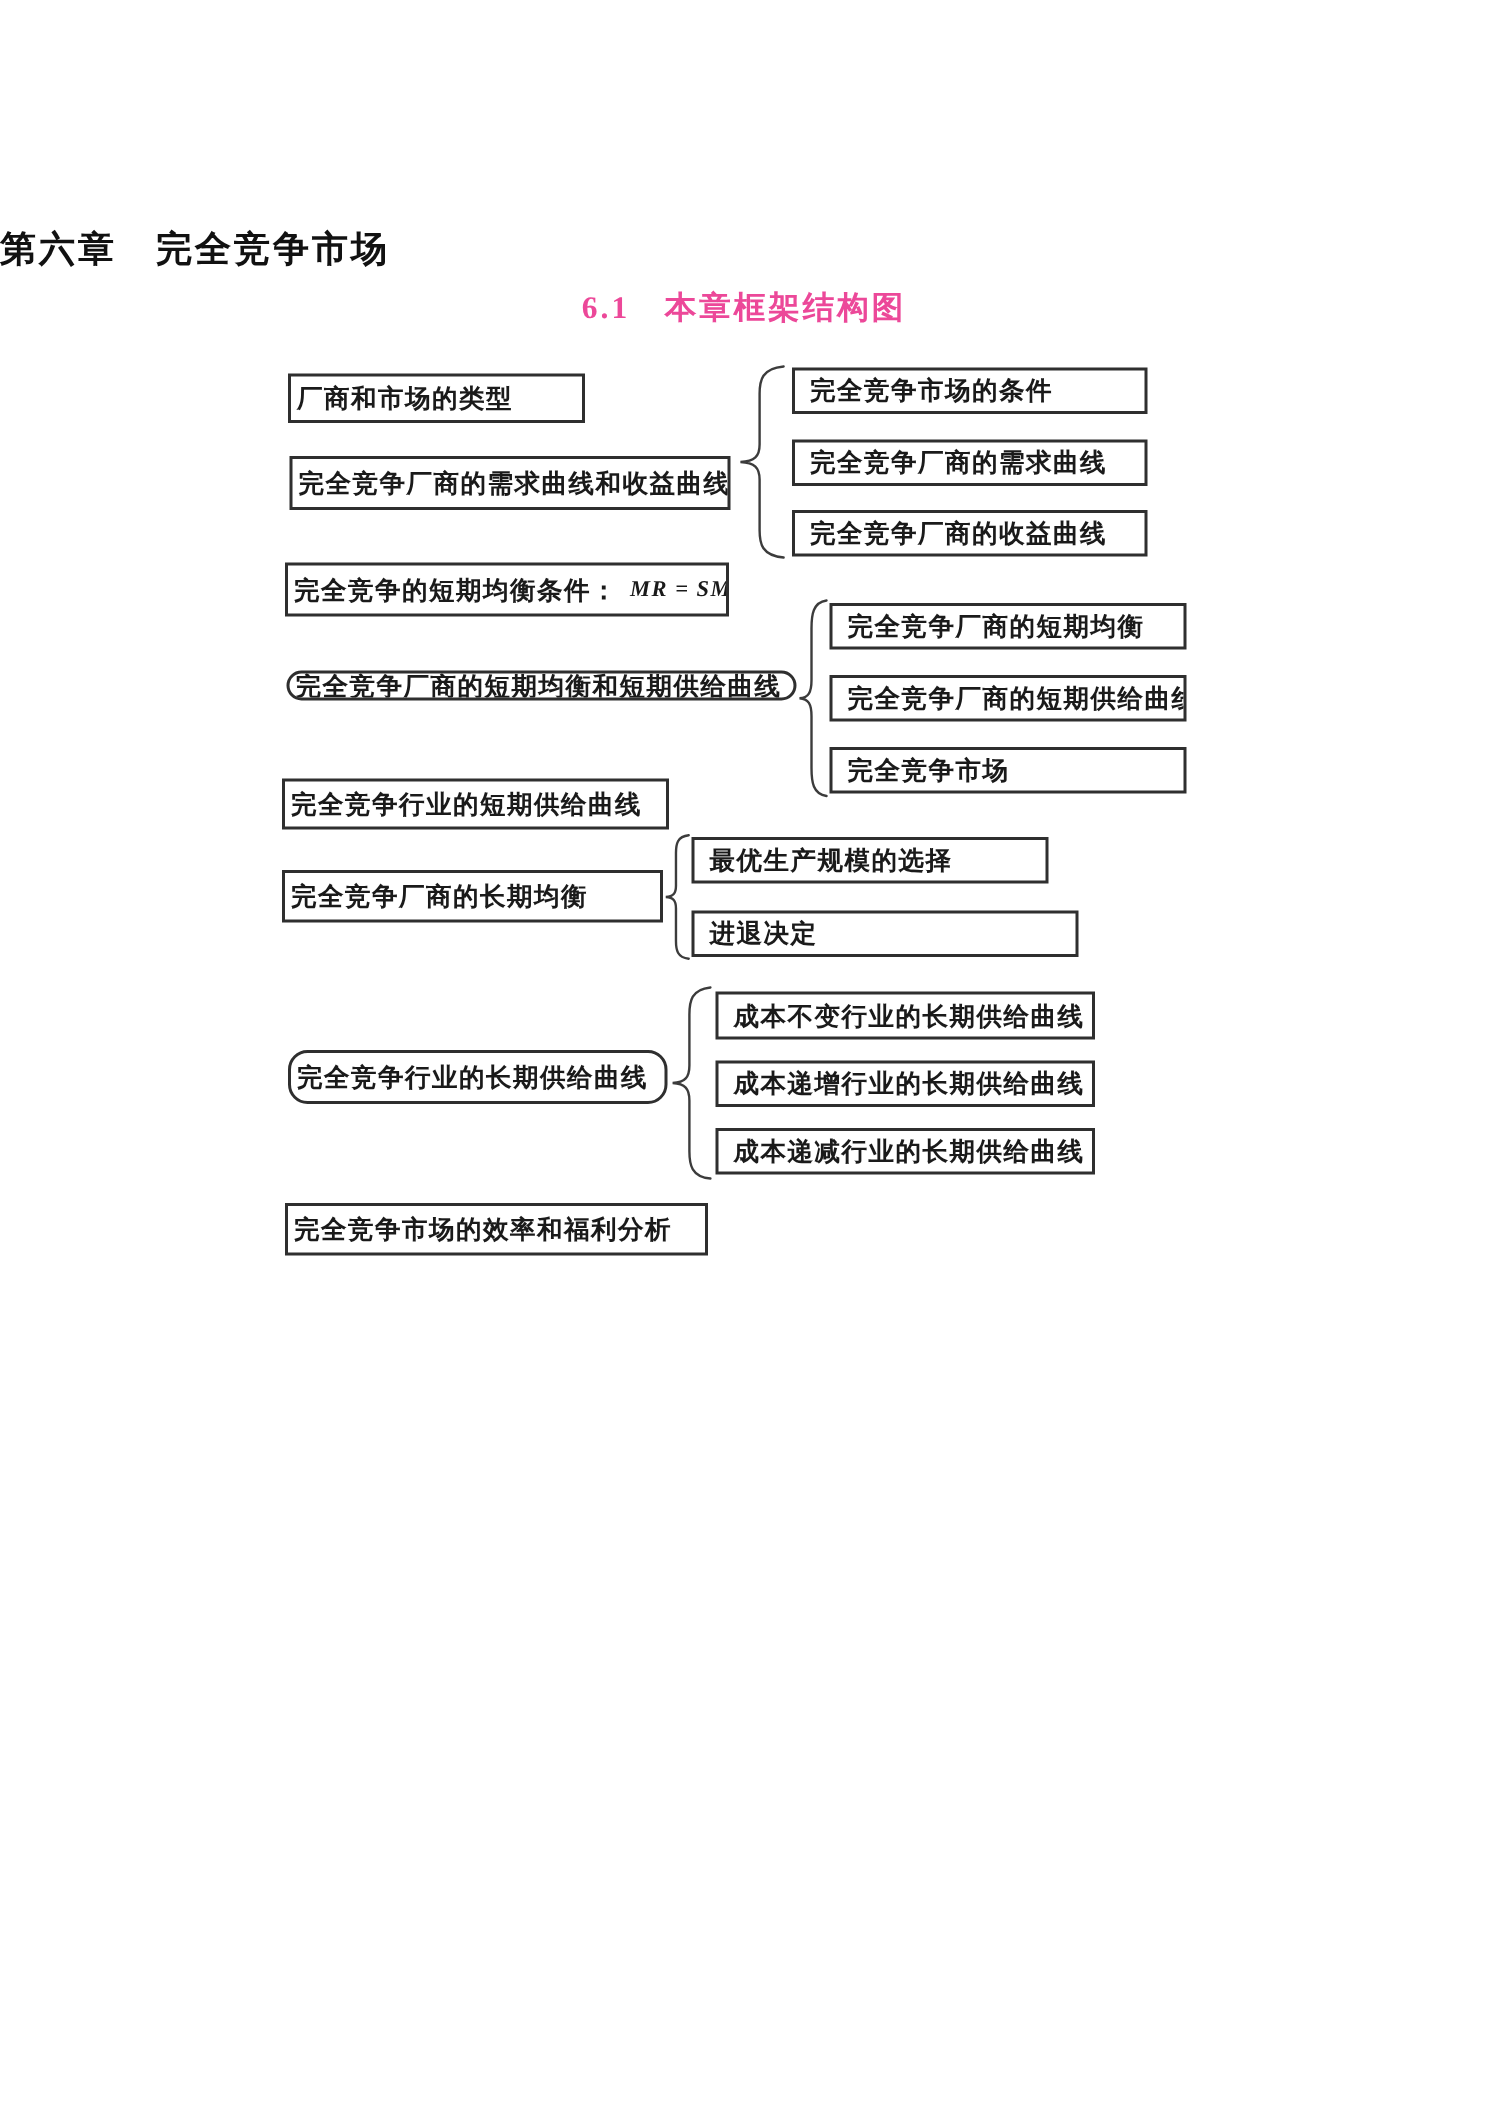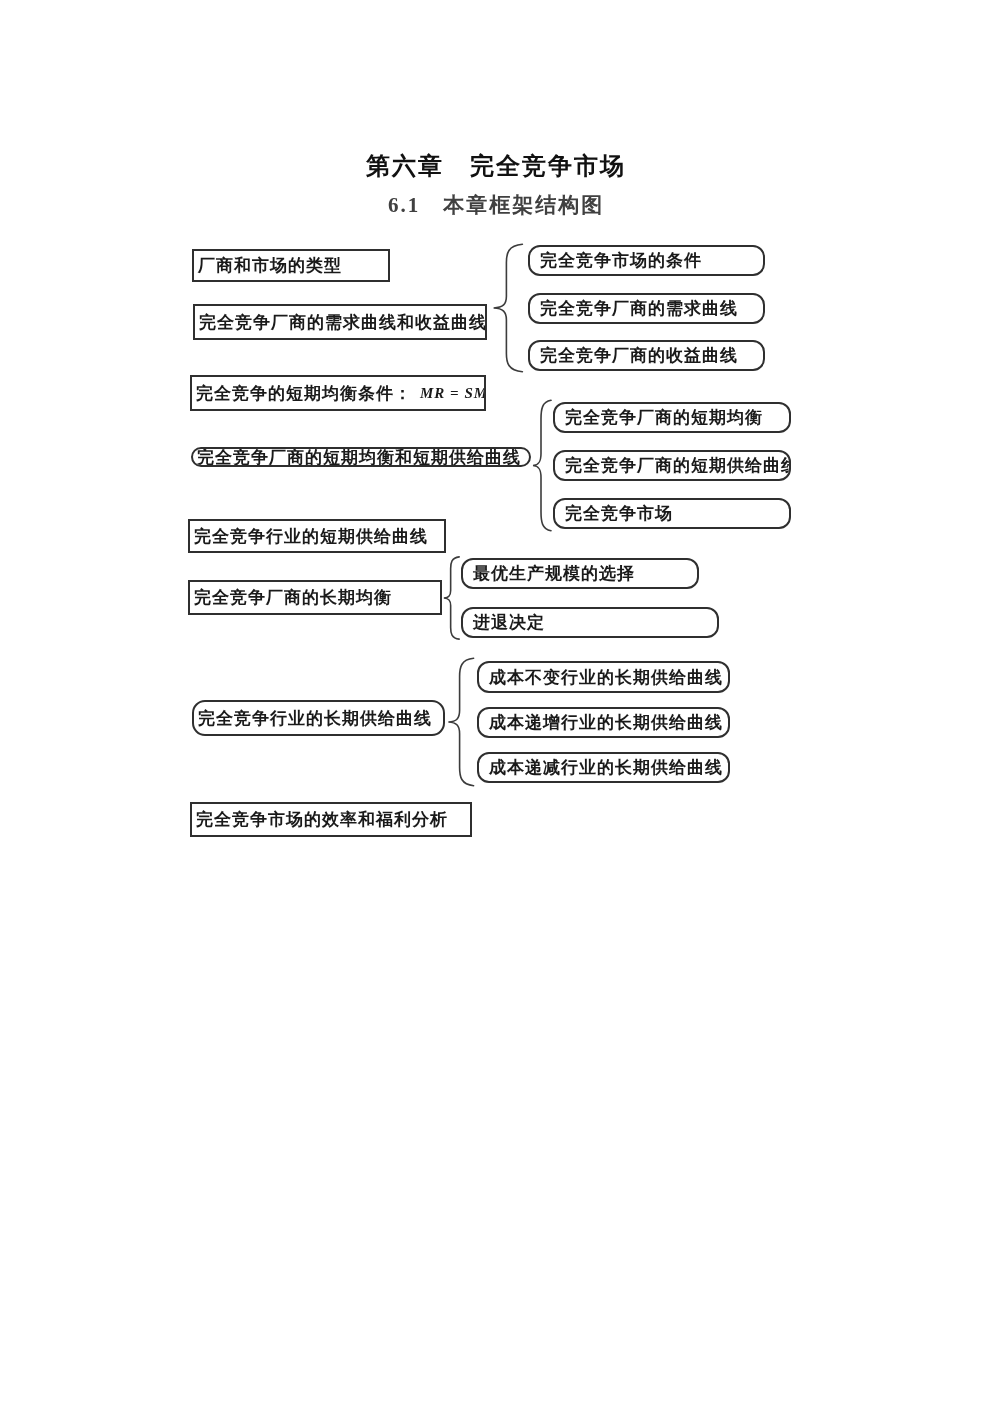--- a/index.html
+++ b/index.html
@@ -12,56 +12,55 @@
     margin: 0 auto;
     background: #ffffff;
     color: #1f1f1f;
     overflow: hidden;
   }
   .chapter-title {
     position: absolute;
     top: 150px;
     left: 0;
     width: 100%;
-    text-align: center;
     font-size: 24px;
     font-weight: bold;
     letter-spacing: 2px;
     color: #111;
     font-family: "Liberation Serif", "DejaVu Serif", serif;
   }
   .section-title {
     position: absolute;
     top: 191px;
     left: 0;
     width: 100%;
     text-align: center;
     font-size: 21px;
     font-weight: bold;
     letter-spacing: 2px;
-    color: #404040;
+    color: #ec4899;
     font-family: "Liberation Serif", "DejaVu Serif", serif;
   }
   .node {
     position: absolute;
     border: 2px solid #2f2f2f;
     background: #fff;
     display: flex;
     align-items: center;
     padding-left: 4px;
     padding-right: 6px;
     font-size: 17px;
     letter-spacing: 1px;
     color: #1a1a1a;
     font-family: "Liberation Serif", "DejaVu Serif", serif;
     font-weight: 600;
     white-space: nowrap;
     overflow: hidden;
   }
-  .node.sub { padding-left: 10px; border-width: 2px; border-radius: 12px; }
+  .node.sub { padding-left: 10px; border-width: 2px; }
   .formula {
     font-family: "Liberation Serif", "DejaVu Serif", serif;
     font-style: italic;
     font-weight: 600;
     font-size: 15px;
     letter-spacing: 1px;
     margin-left: 8px;
   }
   .brace { position: absolute; }
   .brace svg { display: block; width: 100%; height: 100%; }

